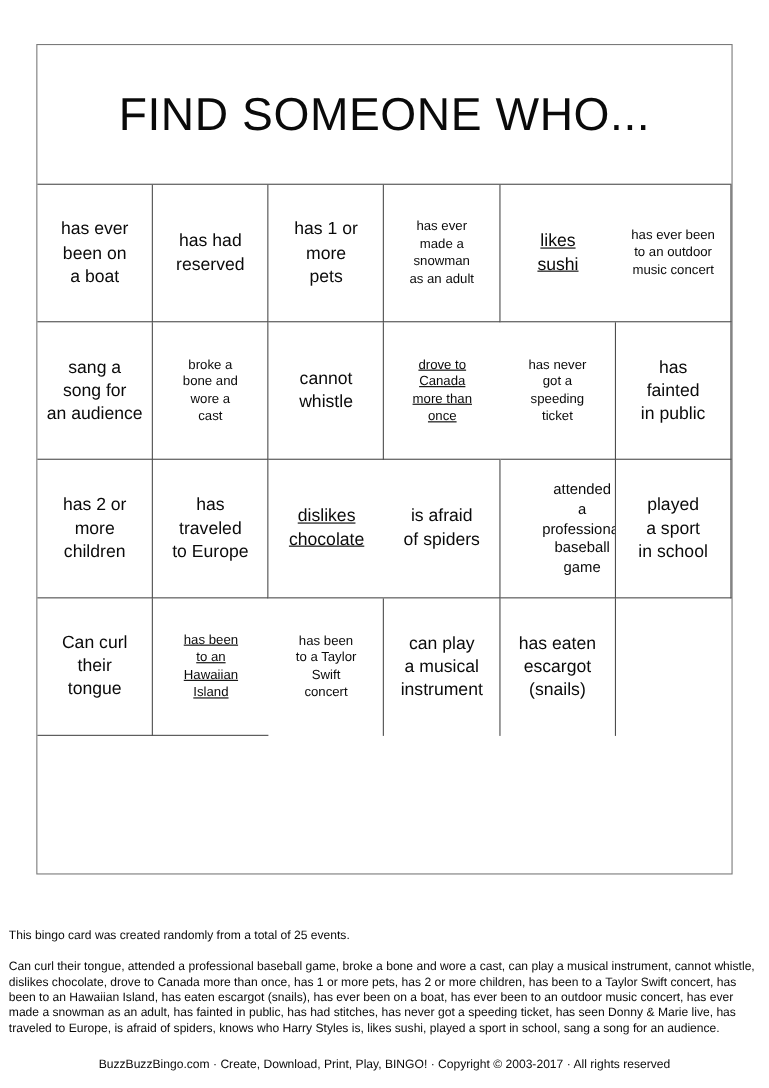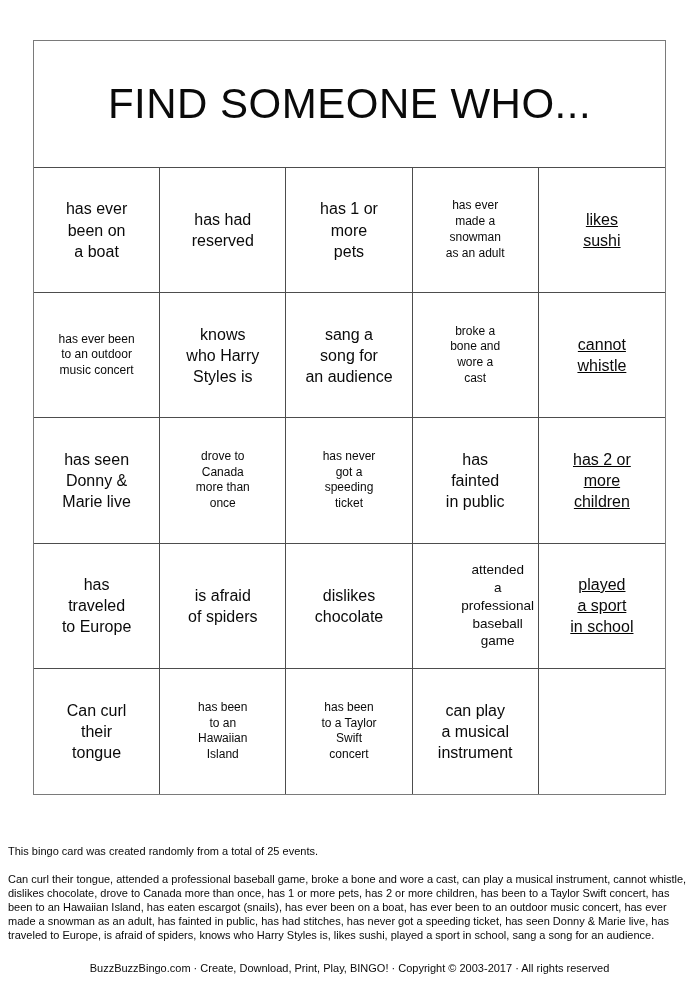--- a/index.html
+++ b/index.html
@@ -26,21 +26,21 @@
     border-bottom: 1px solid #4d4d4d;
   }
   .title-row .title-text {
     font-size: 42px;
     letter-spacing: 0.5px;
     white-space: nowrap;
     color: #0a0a0a;
   }
   .grid {
     display: grid;
-    grid-template-columns: repeat(5, 1fr);
+    grid-template-columns: repeat(6, 1fr);
     grid-template-rows: repeat(5, 1fr);
     height: 626px;
     width: 100%;
   }
   .cell {
     display: flex;
     align-items: center;
     justify-content: center;
     text-align: center;
     border-right: 1px solid #4d4d4d;
@@ -107,44 +107,34 @@
       <div class="cell normal">
         <span>likes
 sushi</span>
       </div>
       <div class="cell small">
         <span>has ever been
 to an outdoor
 music concert</span>
       </div>
       <div class="cell normal">
-        <span>knows
-who Harry
-Styles is</span>
-      </div>
-      <div class="cell normal">
         <span>sang a
 song for
 an audience</span>
       </div>
       <div class="cell compact">
         <span>broke a
 bone and
 wore a
 cast</span>
       </div>
       <div class="cell normal">
         <span>cannot
 whistle</span>
       </div>
-      <div class="cell normal">
-        <span>has seen
-Donny &amp;
-Marie live</span>
-      </div>
       <div class="cell compact">
         <span>drove to
 Canada
 more than
 once</span>
       </div>
       <div class="cell compact">
         <span>has never
 got a
 speeding
@@ -159,26 +149,26 @@
         <span>has 2 or
 more
 children</span>
       </div>
       <div class="cell normal">
         <span>has
 traveled
 to Europe</span>
       </div>
       <div class="cell normal">
+        <span>dislikes
+chocolate</span>
+      </div>
+      <div class="cell normal">
         <span>is afraid
 of spiders</span>
-      </div>
-      <div class="cell normal">
-        <span>dislikes
-chocolate</span>
       </div>
       <div class="cell medium">
         <span>attended
 a professional
 baseball
 game</span>
       </div>
       <div class="cell normal">
         <span>played
 a sport
@@ -199,20 +189,25 @@
         <span>has been
 to a Taylor
 Swift
 concert</span>
       </div>
       <div class="cell normal">
         <span>can play
 a musical
 instrument</span>
       </div>
+      <div class="cell normal">
+        <span>has eaten
+escargot
+(snails)</span>
+      </div>
     </div>
 </div>
 
 <div class="note">
   <div>This bingo card was created randomly from a total of 25 events.</div>
   <div>Can curl their tongue, attended a professional baseball game, broke a bone and wore a cast, can play a musical instrument, cannot whistle, dislikes chocolate, drove to Canada more than once, has 1 or more pets, has 2 or more children, has been to a Taylor Swift concert, has been to an Hawaiian Island, has eaten escargot (snails), has ever been on a boat, has ever been to an outdoor music concert, has ever made a snowman as an adult, has fainted in public, has had stitches, has never got a speeding ticket, has seen Donny &amp; Marie live, has traveled to Europe, is afraid of spiders, knows who Harry Styles is, likes sushi, played a sport in school, sang a song for an audience.</div>
 </div>
 
 <div class="footer">BuzzBuzzBingo.com · Create, Download, Print, Play, BINGO! · Copyright © 2003-2017 · All rights reserved</div>
 

